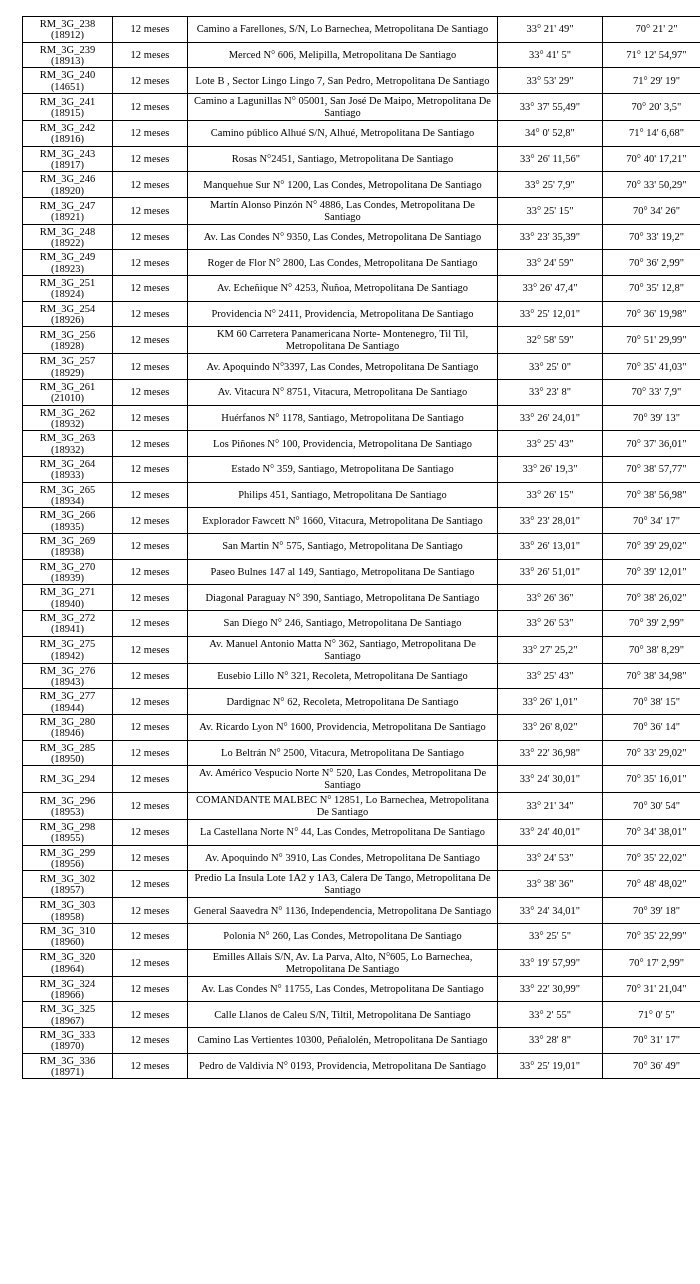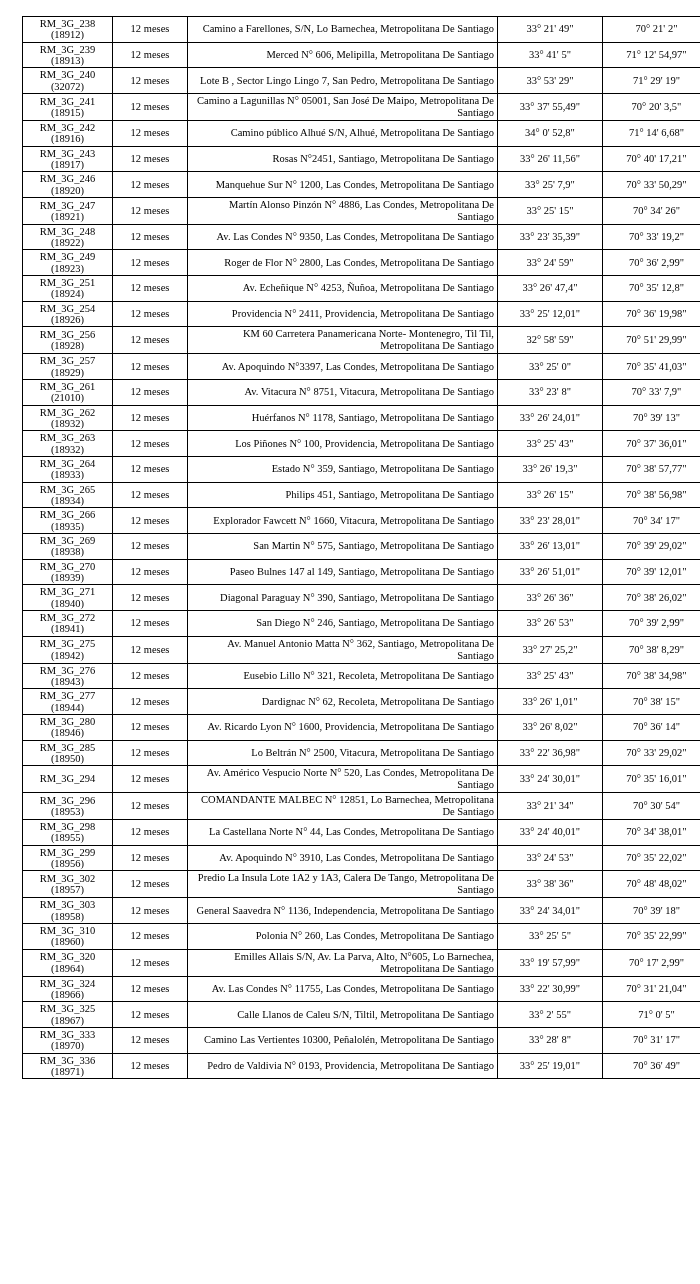--- a/index.html
+++ b/index.html
@@ -46,21 +46,21 @@
     line-height: 1.08;
   }
   td.code .sub {
     display: block;
     line-height: 1.08;
   }
   td.dur {
     text-align: center;
   }
   td.addr {
-    text-align: right;
+    text-align: center;
     padding-left: 4px;
   }
   td.lat, td.lon {
     text-align: center;
     white-space: nowrap;
   }
 </style>
 </head>
 <body>
 
@@ -90,21 +90,21 @@
             <span class="sub">(18913)</span>
           </td>
           <td class="dur">12 meses</td>
           <td class="addr">Merced N° 606, Melipilla, Metropolitana De Santiago</td>
           <td class="lat">33° 41' 5"</td>
           <td class="lon">71° 12' 54,97"</td>
         </tr>
         <tr>
           <td class="code">
             <span class="id">RM_3G_240</span>
-            <span class="sub">(32072)</span>
+            <span class="sub">(14651)</span>
           </td>
           <td class="dur">12 meses</td>
           <td class="addr">Lote B , Sector Lingo Lingo 7, San Pedro, Metropolitana De Santiago</td>
           <td class="lat">33° 53' 29"</td>
           <td class="lon">71° 29' 19"</td>
         </tr>
         <tr>
           <td class="code">
             <span class="id">RM_3G_241</span>
             <span class="sub">(18915)</span>

